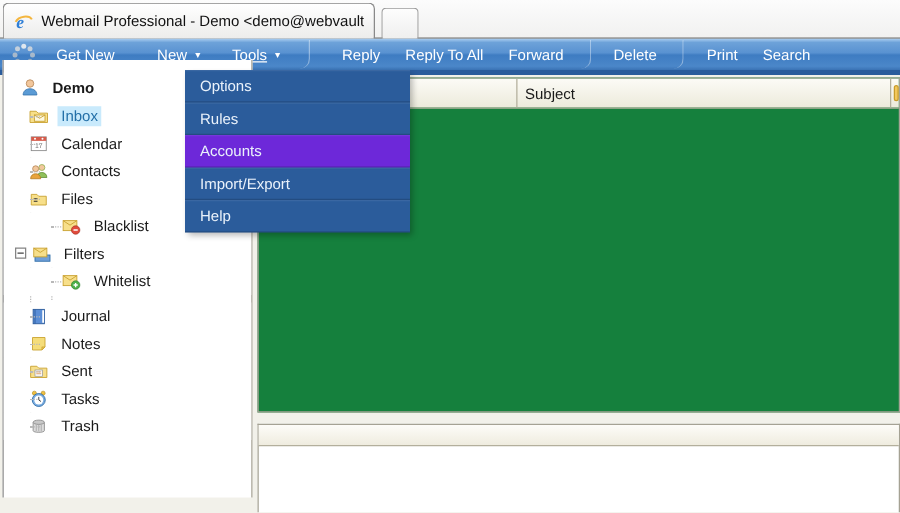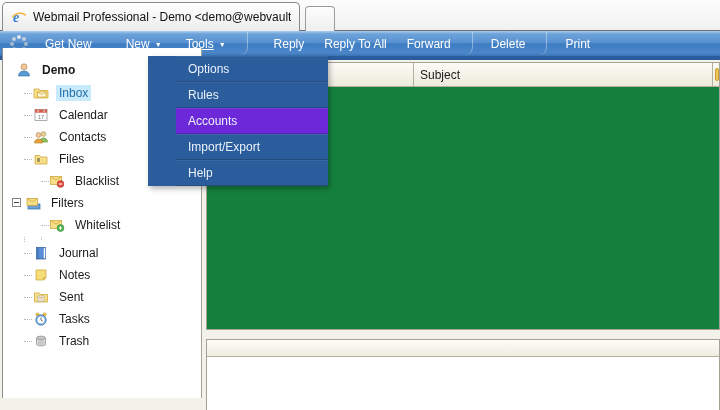--- a/index.html
+++ b/index.html
@@ -27,31 +27,31 @@
   .tb-btn.underlined .tb-label { text-decoration:underline; }
   .tb-arrow { font-size:7px; line-height:1; padding-top:2px; }
   .tb-sep { width:8px; height:23px; border-right:1px solid rgba(255,255,255,.55);
     border-bottom-right-radius:10px; margin:0 8px 0 4px; opacity:.7; }
   .spinner { margin-left:9px; width:20px; height:20px; }
 
   
   .menu { position:absolute; left:148px; top:56px; width:180px; background:#2b5c9b;
     box-shadow:2px 3px 5px rgba(0,0,0,.28); z-index:20; }
   .menu-item { height:26px; line-height:25px; padding-left:12px; color:#eaf2fb;
-    border-top:1px solid rgba(255,255,255,.07); border-bottom:1px solid rgba(0,0,0,.16);margin-left:28px; }
+    border-top:1px solid rgba(255,255,255,.07); border-bottom:1px solid rgba(0,0,0,.16); }
   .menu-item.highlighted { background:#6d28d9; }
 
   
   .sidebar { position:absolute; left:2px; top:48px; width:200px; height:350px; background:#fff;
     border-left:1px solid #8f8f8f; border-right:1px solid #a8a496; padding-top:10px; z-index:5; }
   .tree { position:relative; }
   .tree-spine { position:absolute; left:21px; top:26px; height:268px; border-left:1px dotted #b9b9b9; }
   .tree-spine2 { position:absolute; left:38px; top:138px; height:44px; border-left:1px dotted #b9b9b9; }
   .row { position:relative; height:22px; display:flex; align-items:center; gap:7px;
-    padding-left:30px; color:#1a1a1a; background:#fff; }
+    padding-left:20px; color:#1a1a1a; background:#fff; }
   .row::before { content:""; position:absolute; left:21px; top:11px; width:8px; border-top:1px dotted #b9b9b9; }
   .row.account { padding-left:13px; height:24px; font-weight:bold; }
   .row.account::before { display:none; }
   .row.parent { padding-left:22px; }
   .row.parent::before { display:none; }
   .row.child { padding-left:46px; }
   .row.child::before { left:38px; }
   .row.group-gap { margin-top:6px; }
   .icon16 { width:16px; height:16px; flex:none; }
   .row .label { padding:1px 3px; }
@@ -130,20 +130,23 @@
 
   <div class="tb-btn">
     <span class="tb-label">Delete</span>
   </div>
 
   <div class="tb-sep"></div>
 
   <div class="tb-btn">
     <span class="tb-label">Print</span>
   </div>
+  <div class="tb-btn">
+    <span class="tb-label">Search</span>
+  </div>
 </div>
 <div class="toolbar-bottomstrip"></div>
 
 <div class="menu">
   <div class="menu-item">Options</div>
   <div class="menu-item">Rules</div>
   <div class="menu-item highlighted">Accounts</div>
   <div class="menu-item">Import/Export</div>
   <div class="menu-item">Help</div>
 </div>

